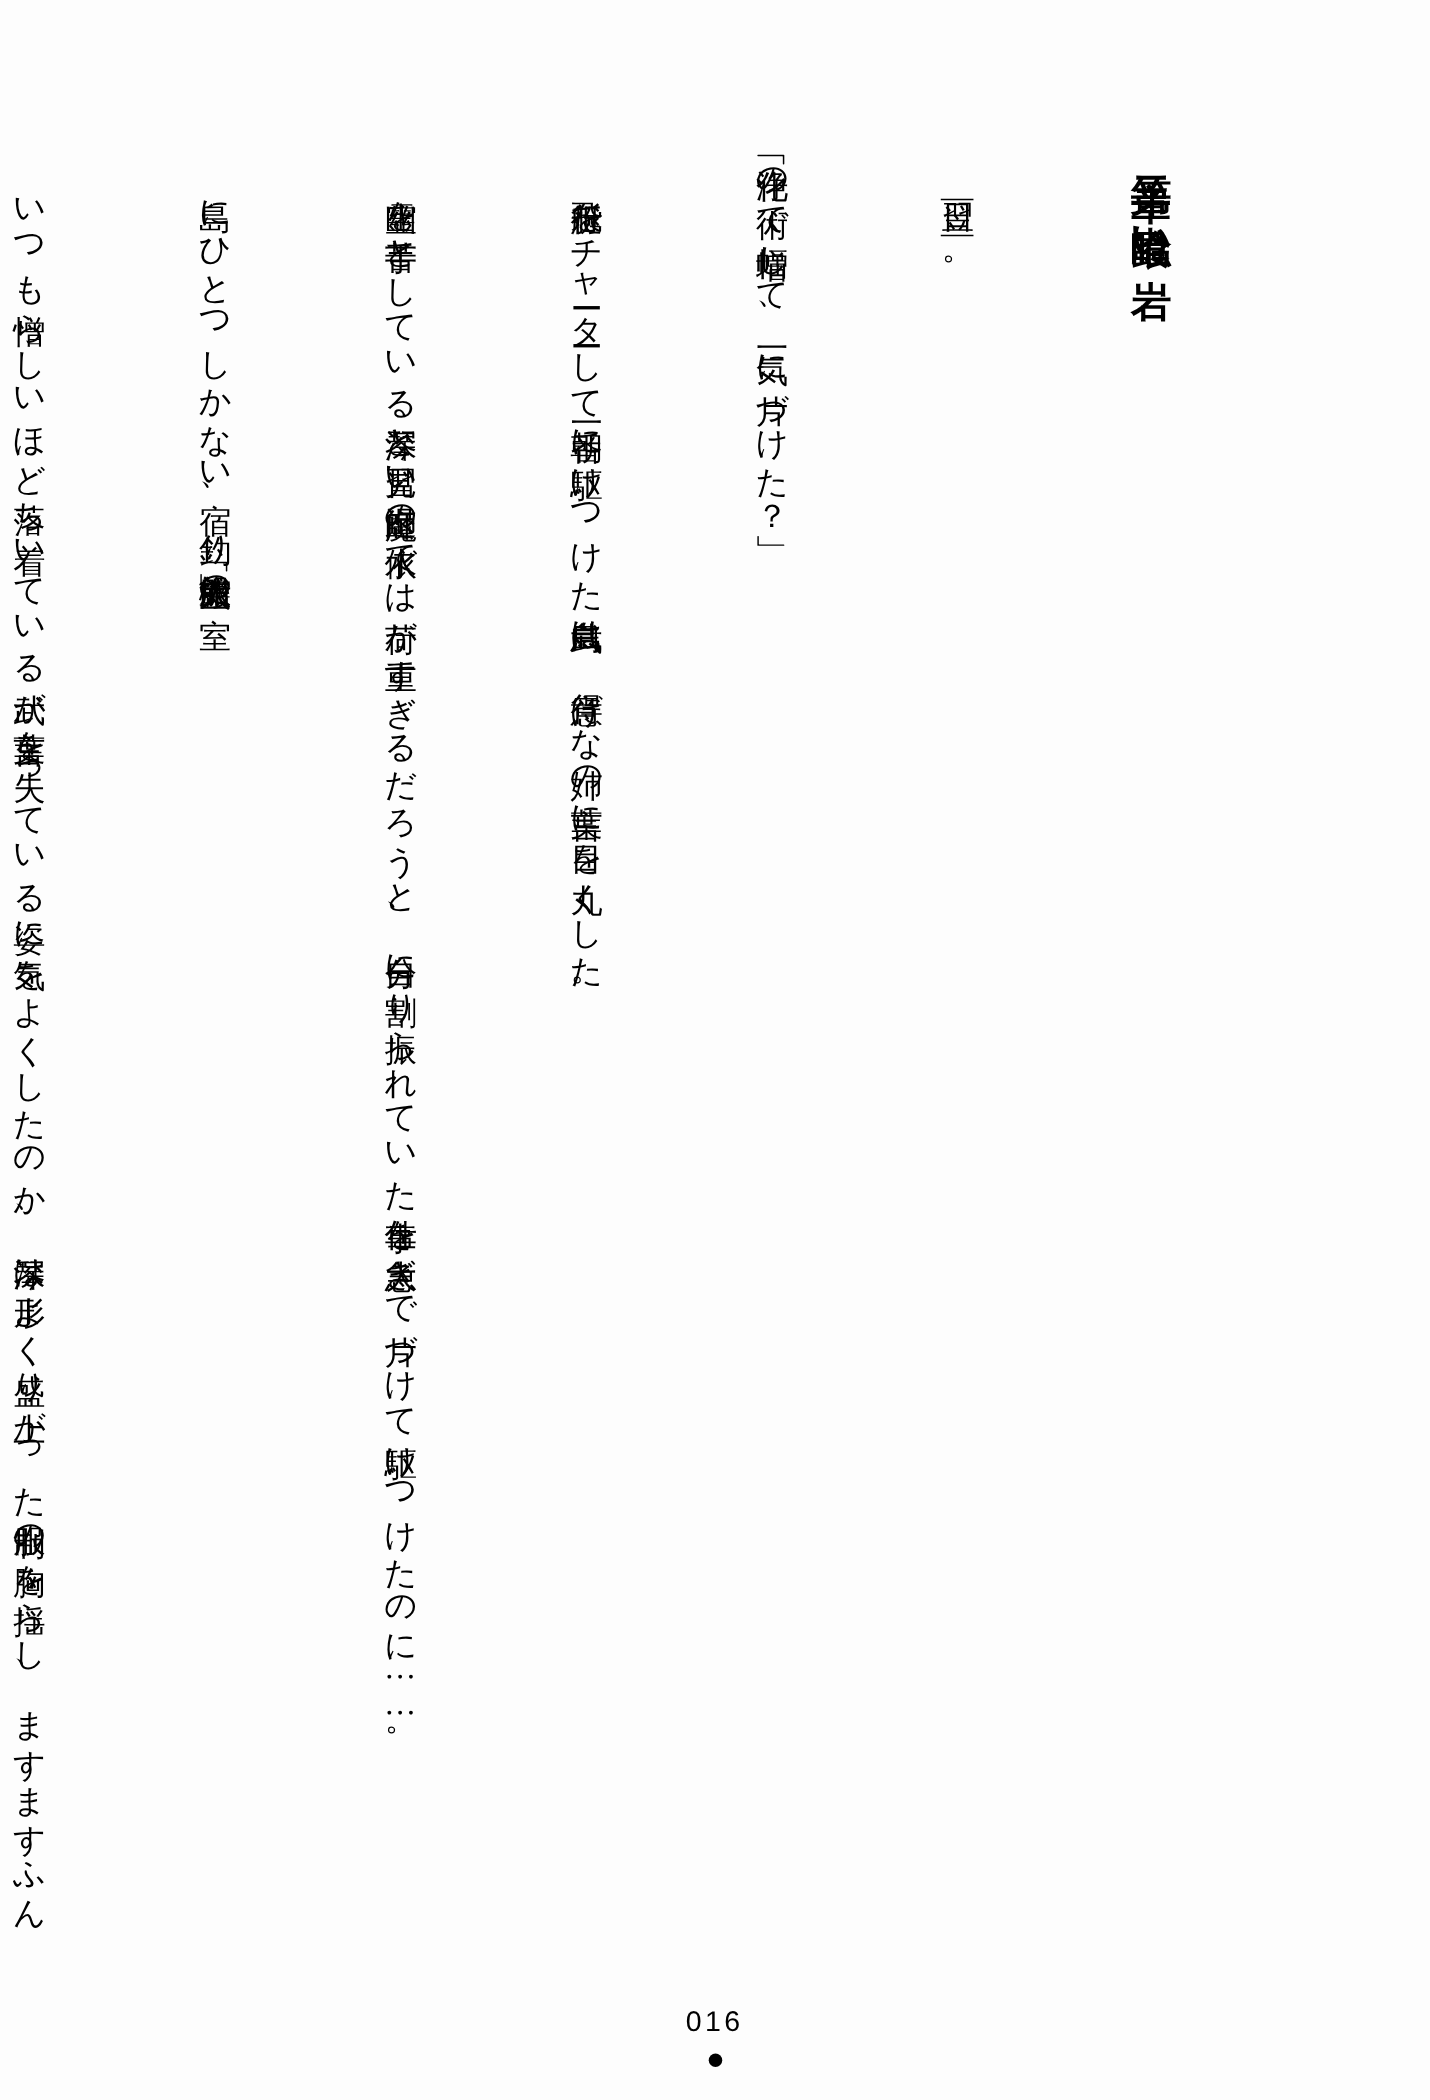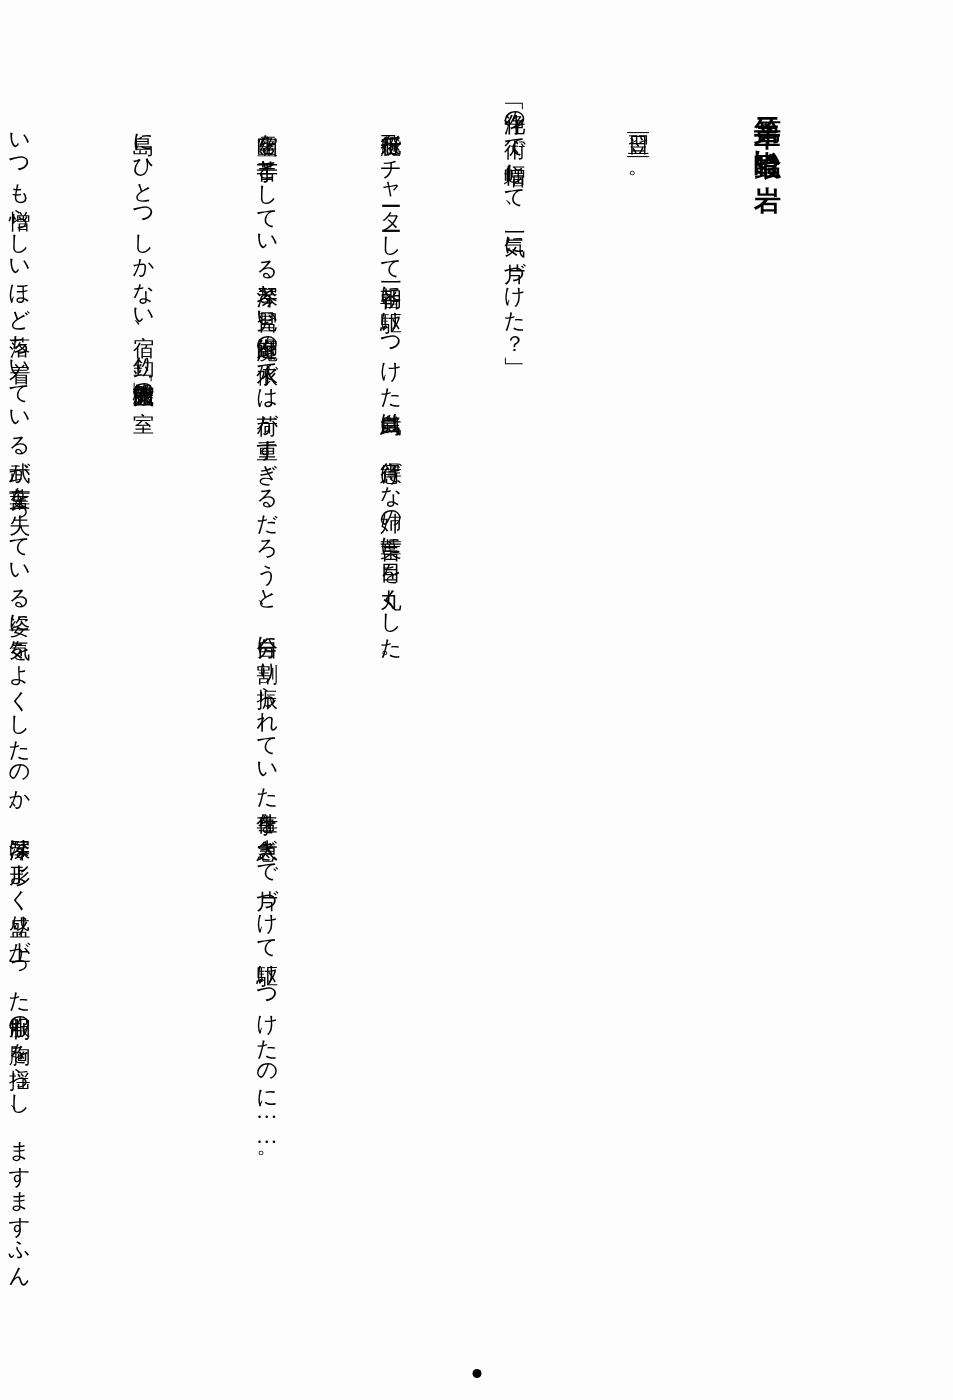--- a/index.html
+++ b/index.html
@@ -88,15 +88,16 @@
     <div class="para">　飛行艇をチャーターして朝一番に駆けつけた白鳥武は、得意げな姉の言葉に目を丸くした。</div>
     <div class="para">　幽霊を苦手としている深琴と見習い退魔師の水依では荷が重すぎるだろうと、自分に割り振られていた仕事を大急ぎで片づけて駆けつけたのに……。</div>
     <div class="para">　島にひとつしかない宿、釣り船旅館「大磯」の一室。</div>
     <div class="para">　いつも憎らしいほど落ち着いている武が言葉を失っている姿に気をよくしたのか、深琴は形よく盛り上がった制服の胸を揺らし、ますますふんぞり返る。</div>
     
     
     
     
   </div>
 
+  <div class="page-number">016</div>
   <div class="page-dot"></div>
 
 </div>
 
 </body></html>

